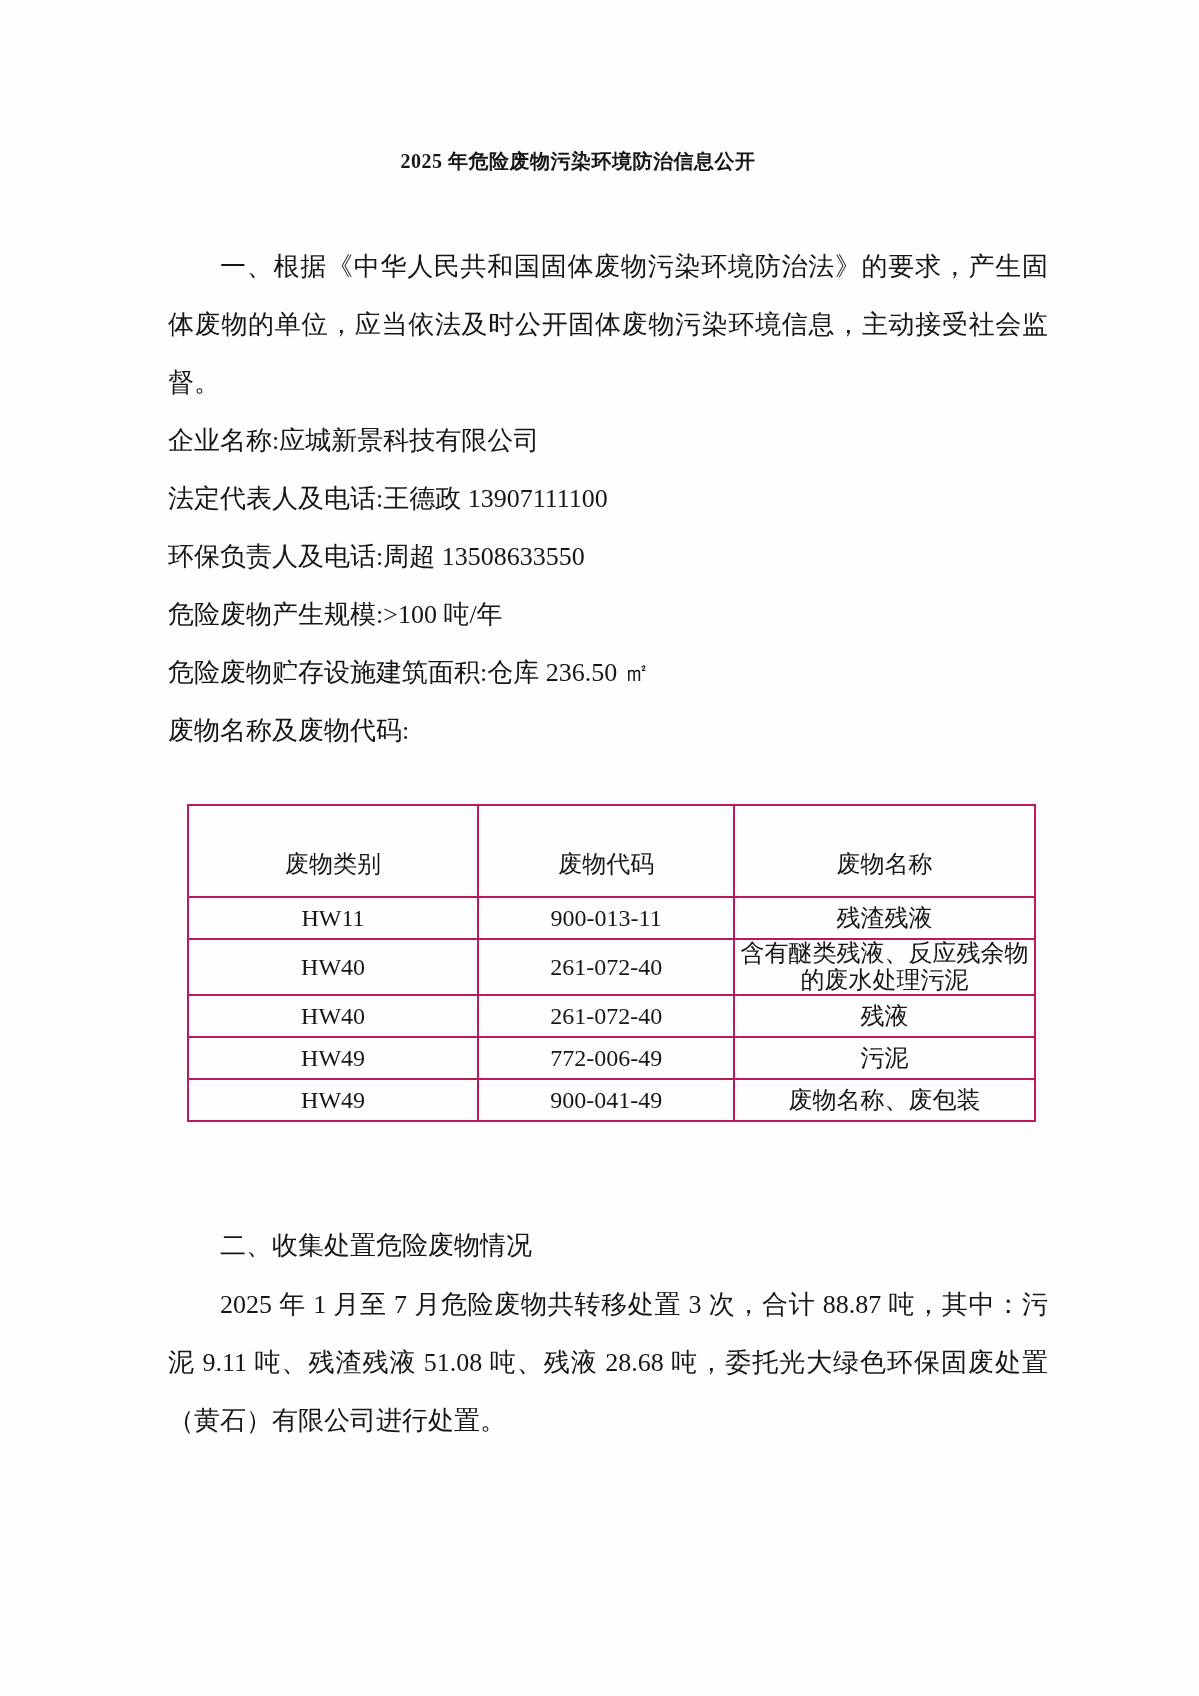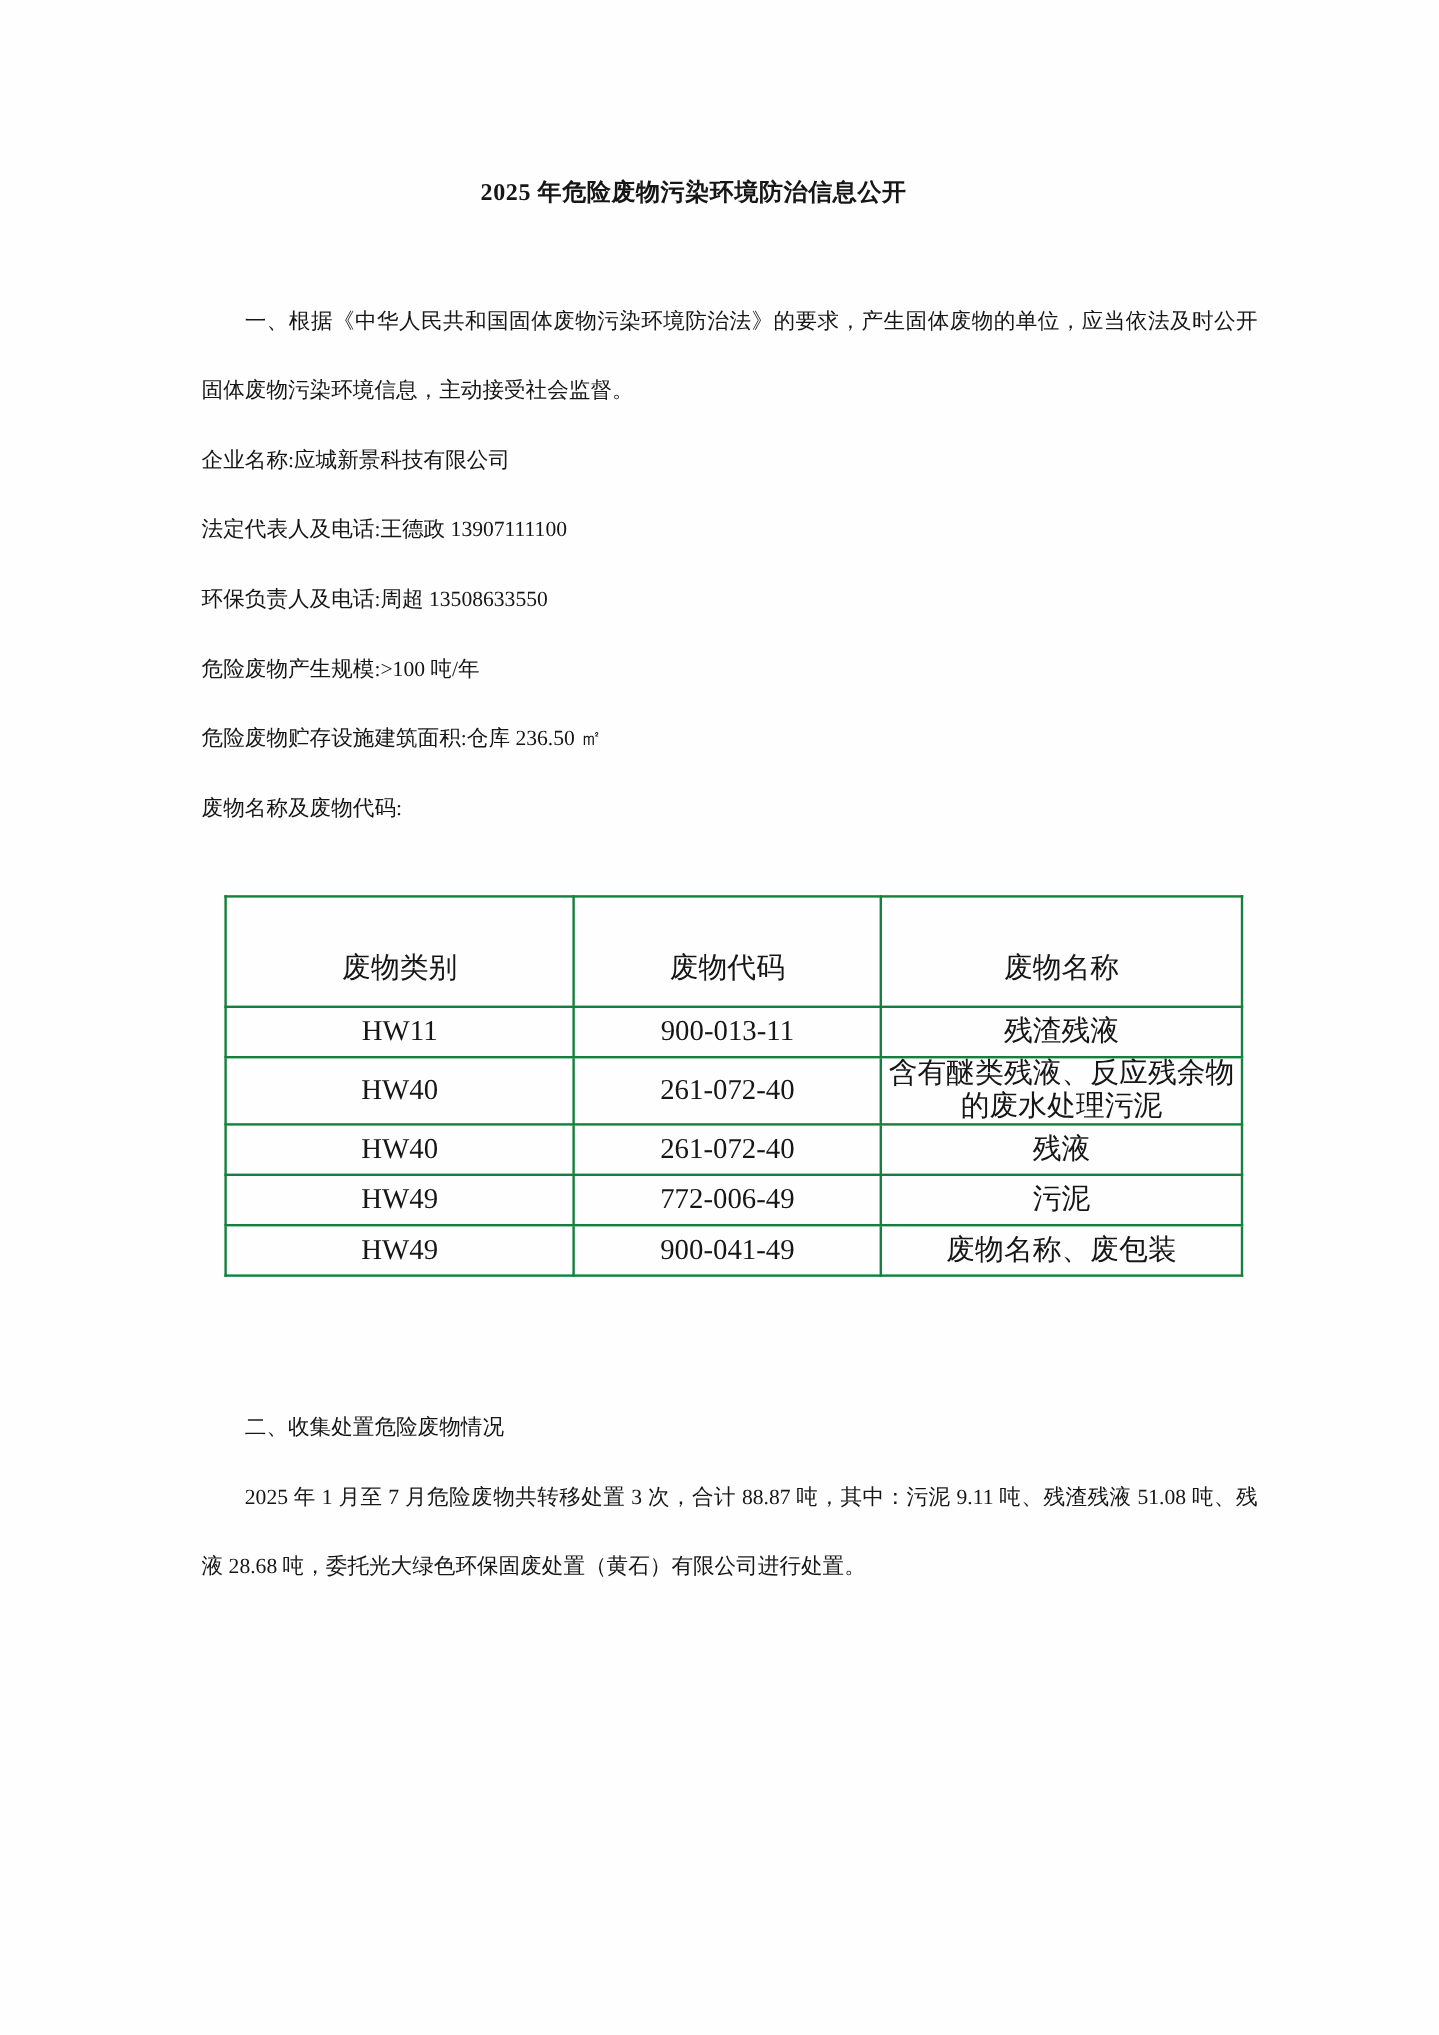--- a/index.html
+++ b/index.html
@@ -20,37 +20,37 @@
   }
   .doc-title {
     font-size: 20px;
     font-weight: 700;
     text-align: center;
     margin: 0 60px 54px 0;
     line-height: 46px;
     letter-spacing: 0.5px;
   }
   .line {
-    font-size: 18px;
+    font-size: 26px;
     line-height: 58px;
     margin: 0;
     text-align: justify;
   }
   .indent {
     text-indent: 2em;
   }
   .waste-table {
     border-collapse: collapse;
     table-layout: fixed;
     width: 849px;
     margin: 44px 0 0 19px;
   }
   .waste-table th,
   .waste-table td {
-    border: 2px solid #15803d;
+    border: 2px solid #be185d;
     font-weight: normal;
     text-align: center;
     vertical-align: middle;
     font-size: 24px;
     padding: 0 2px;
     overflow: hidden;
   }
   .waste-table thead th {
     height: 92px;
     box-sizing: border-box;
@@ -58,20 +58,21 @@
   }
   .waste-table tbody td {
     height: 40px;
     line-height: 27px;
   }
   .col-category { width: 272px; }
   .col-code     { width: 240px; }
   .col-name     { width: 282px; }
   .section2-heading {
     margin-top: 96px;
+    font-family: Liberation Mono, monospace;
   }
 </style>
 </head>
 <body>
 
 <div class="page">
 
   <h1 class="doc-title">2025 年危险废物污染环境防治信息公开</h1>
 
   <p class="line indent">一、根据《中华人民共和国固体废物污染环境防治法》的要求，产生固体废物的单位，应当依法及时公开固体废物污染环境信息，主动接受社会监督。</p>

